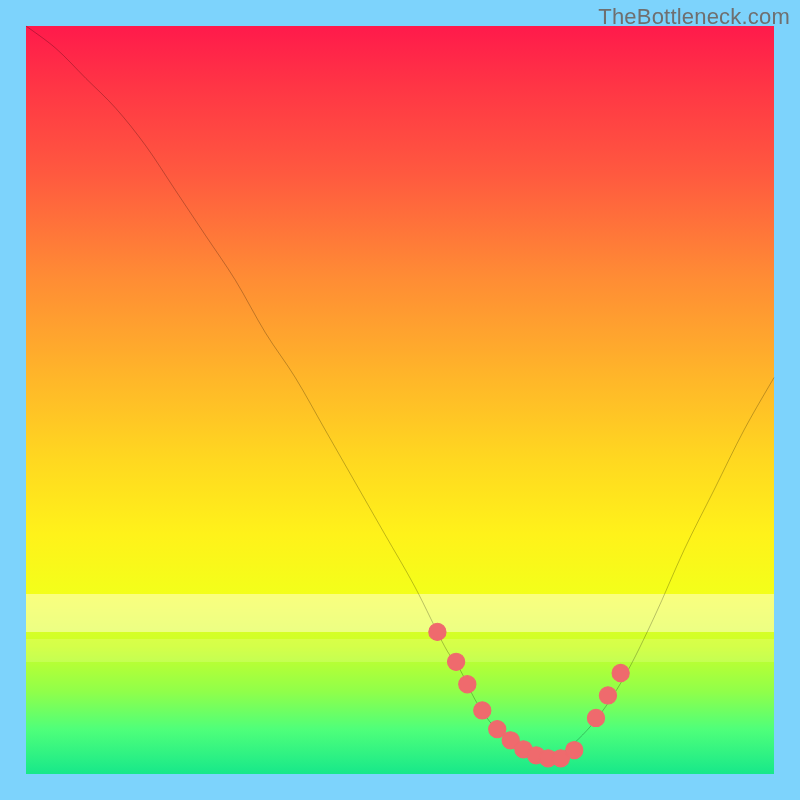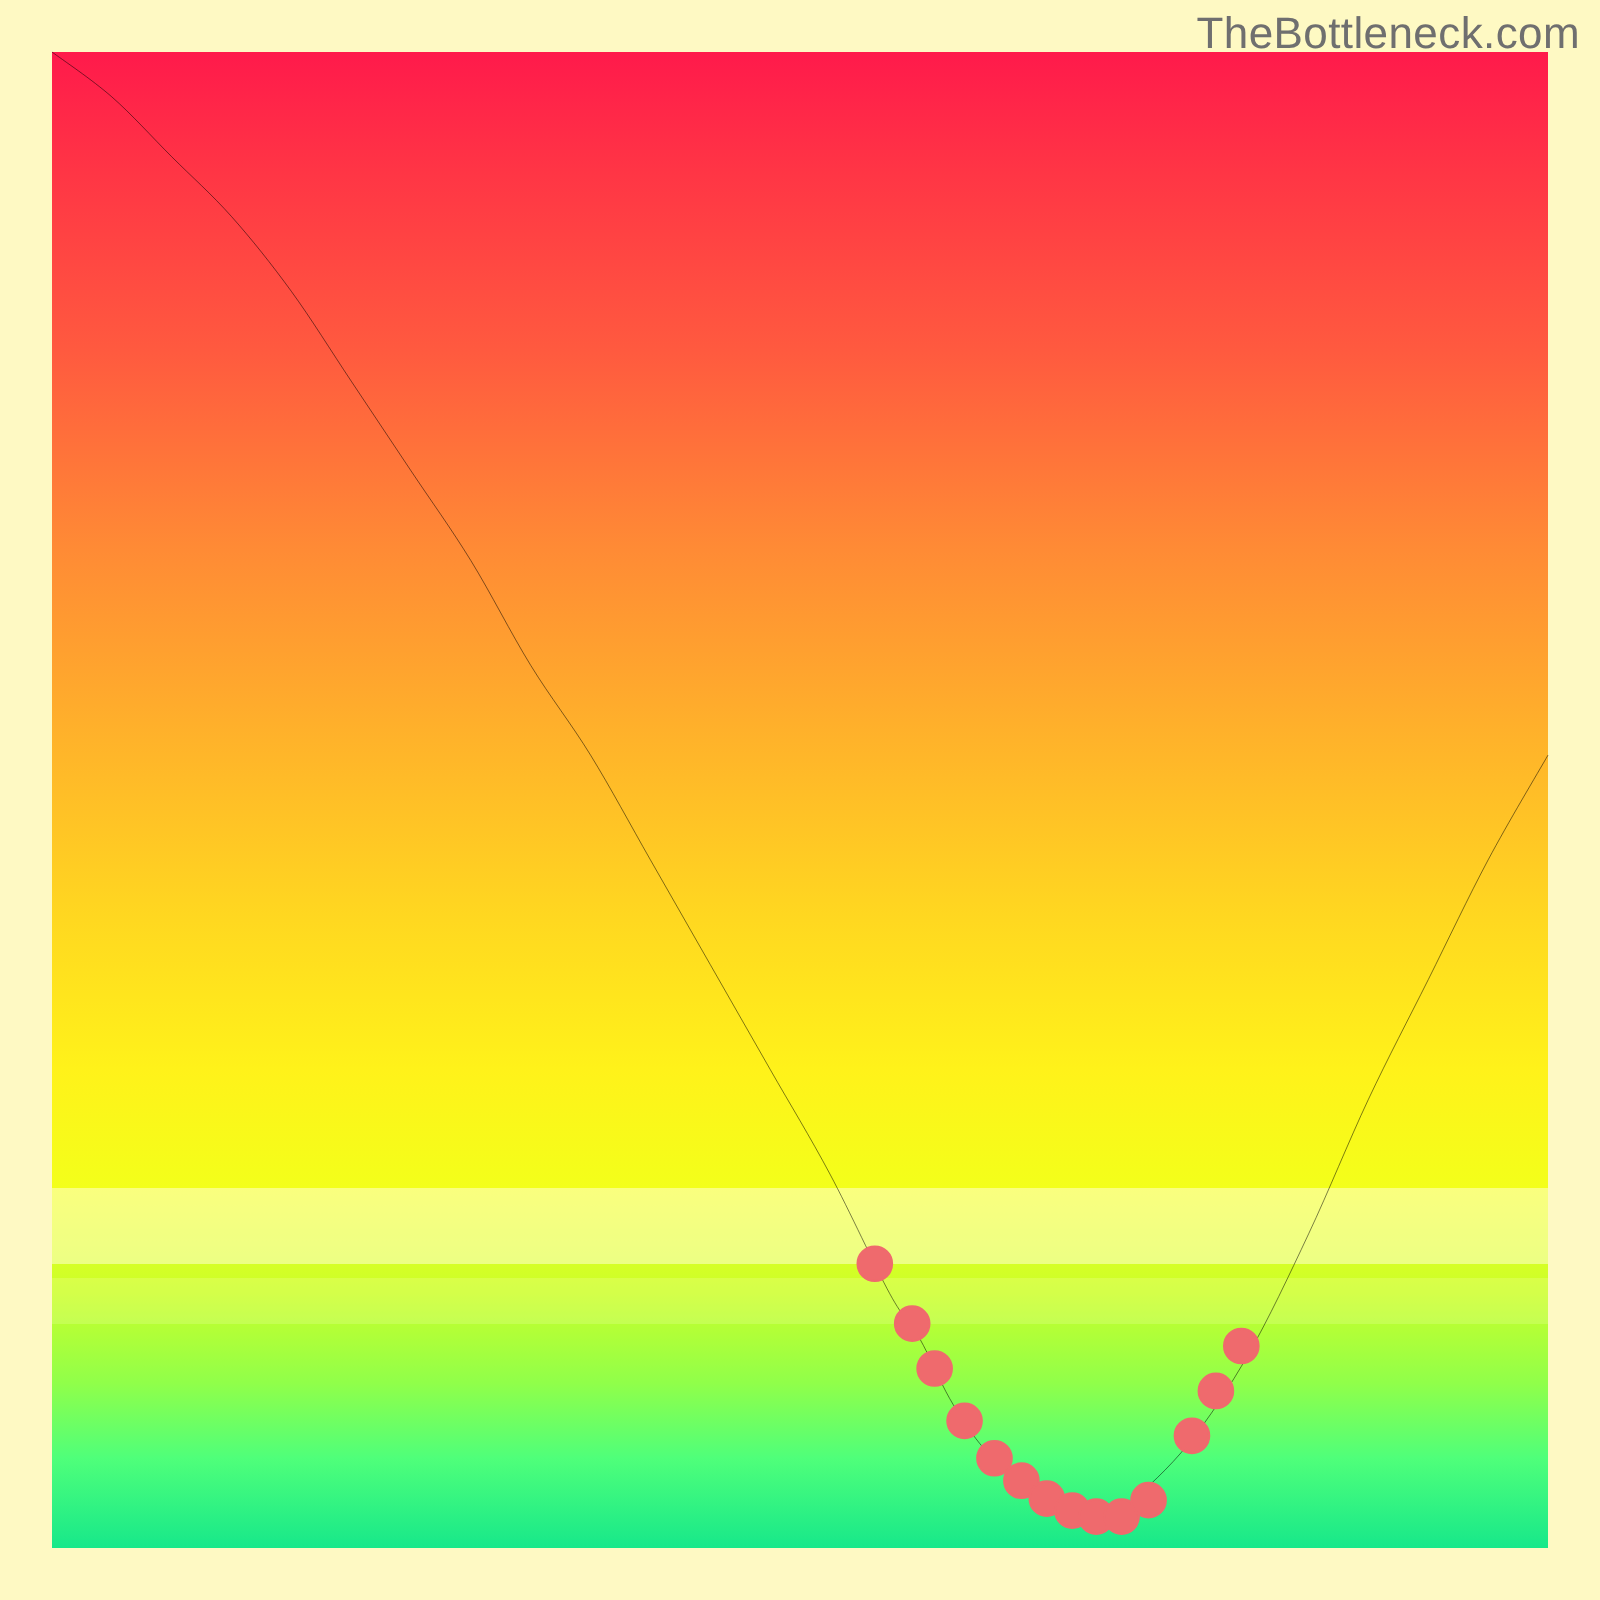--- a/index.html
+++ b/index.html
@@ -8,21 +8,21 @@
     width: 800px;
     height: 800px;
     overflow: hidden;
     background: #000;
     font-family: Arial, Helvetica, sans-serif;
   }
   .frame {
     position: relative;
     width: 800px;
     height: 800px;
-    background: #fef9c3;
+    background: #7dd3fc;
   }
   .plot {
     position: absolute;
     left: 26px;
     top: 26px;
     width: 748px;
     height: 748px;
     background: linear-gradient(
       to bottom,
       #ff1a4b 0%,

